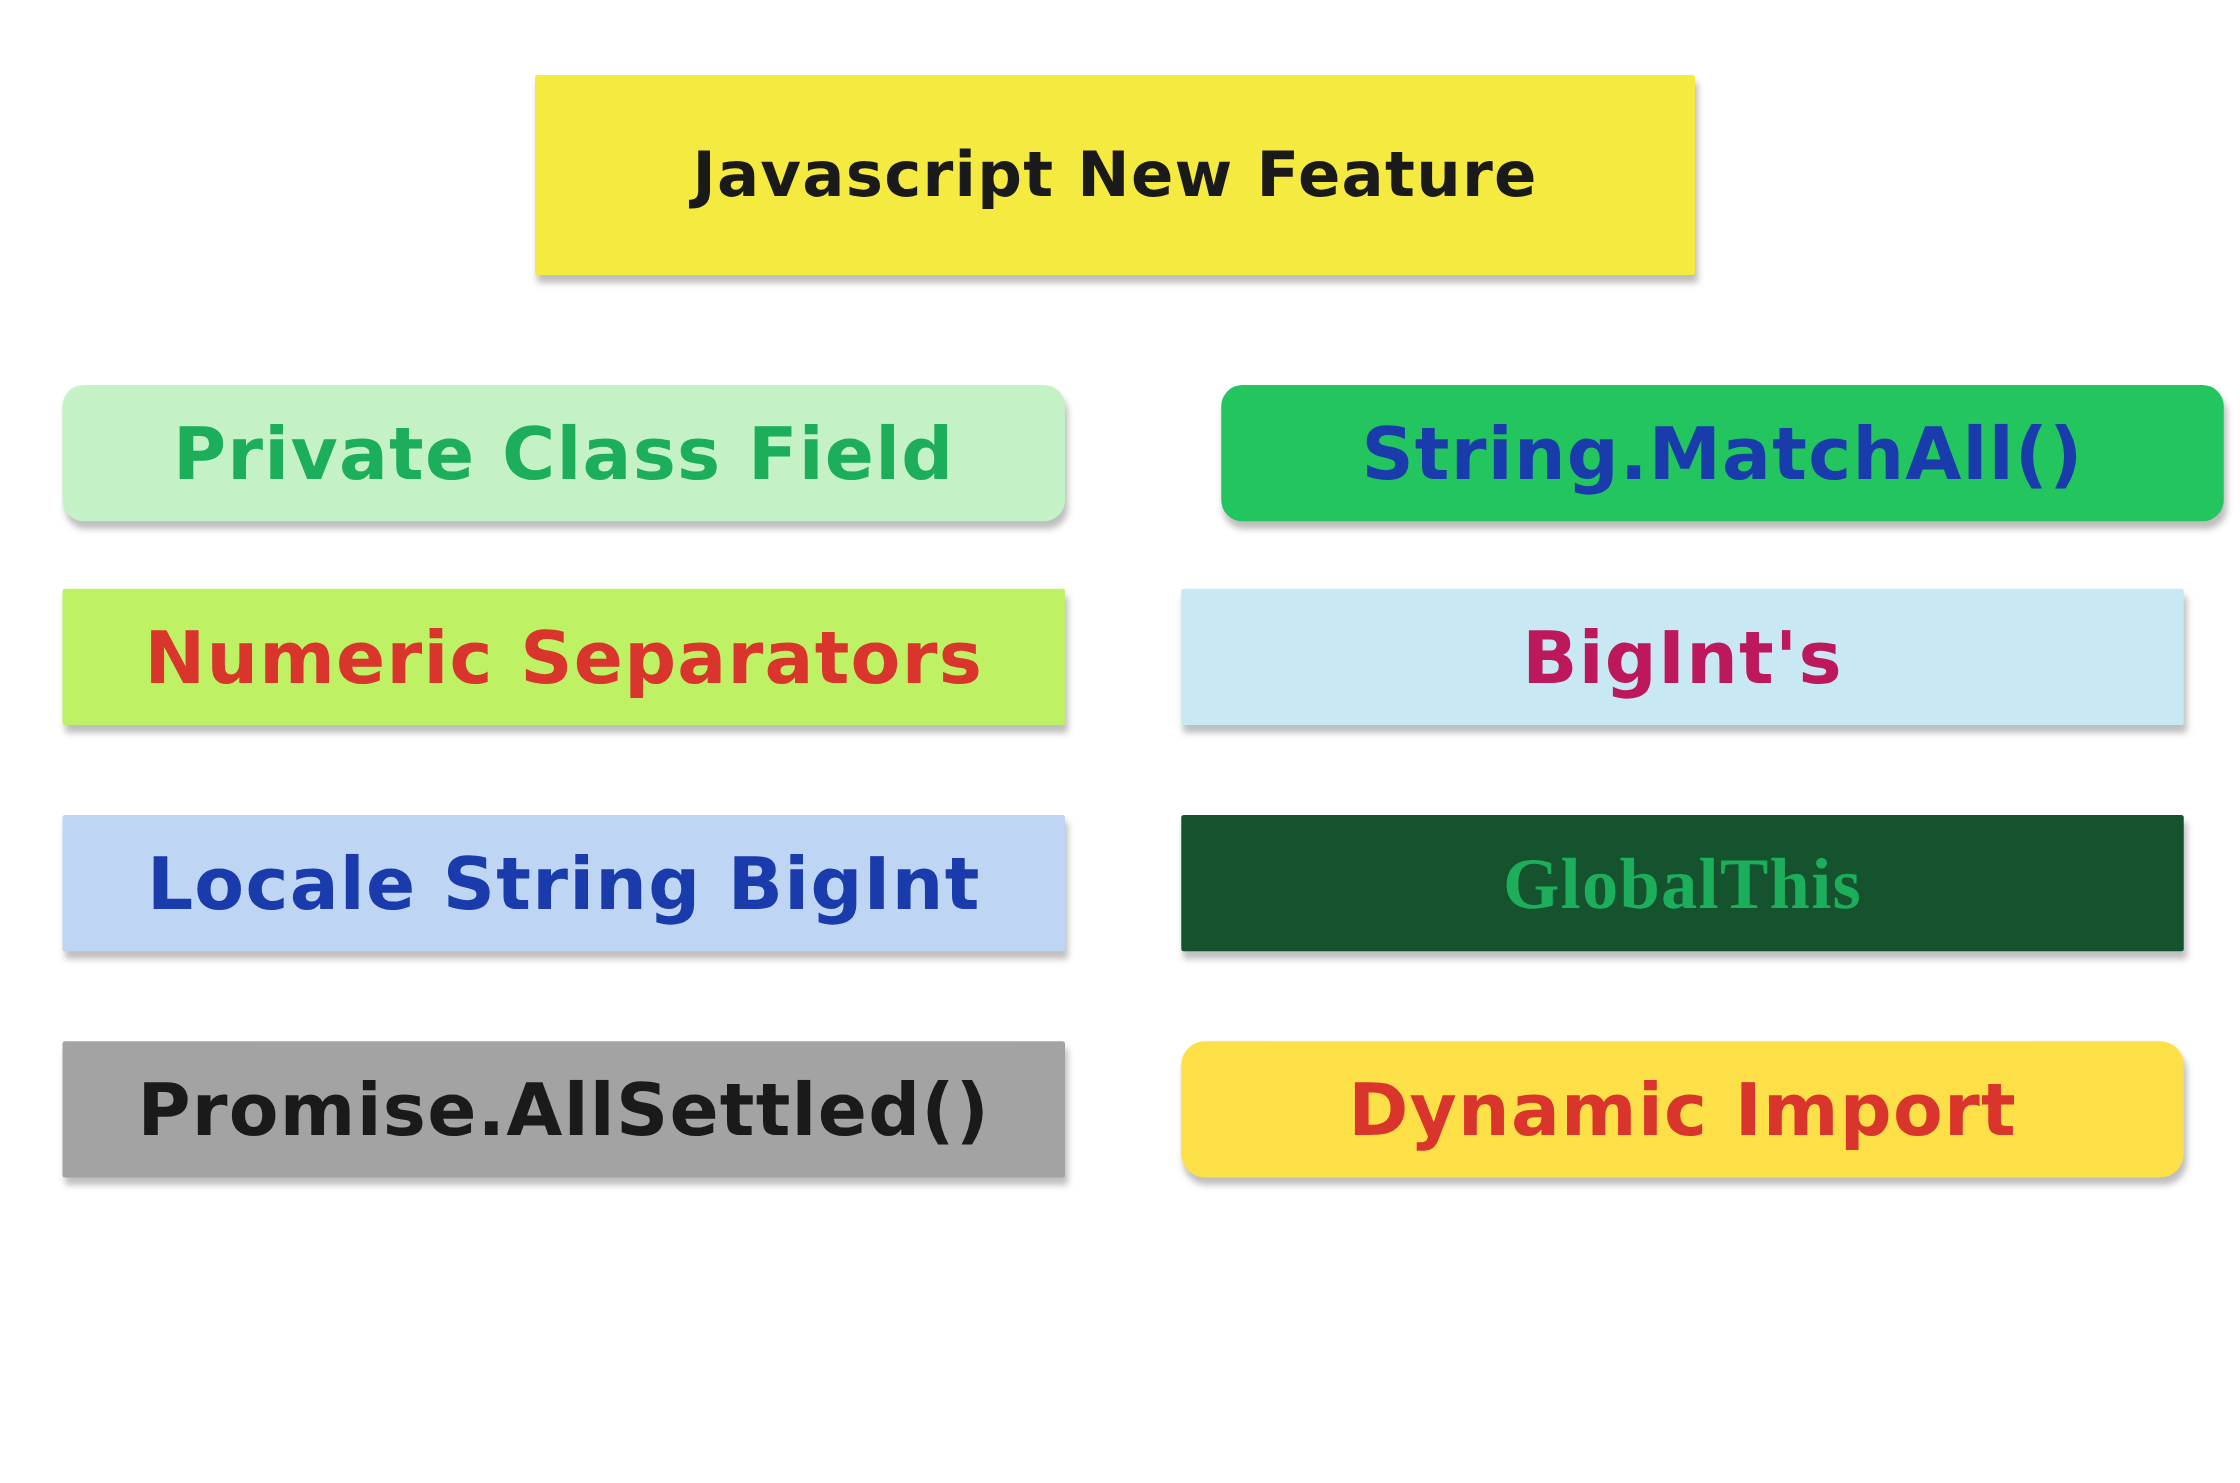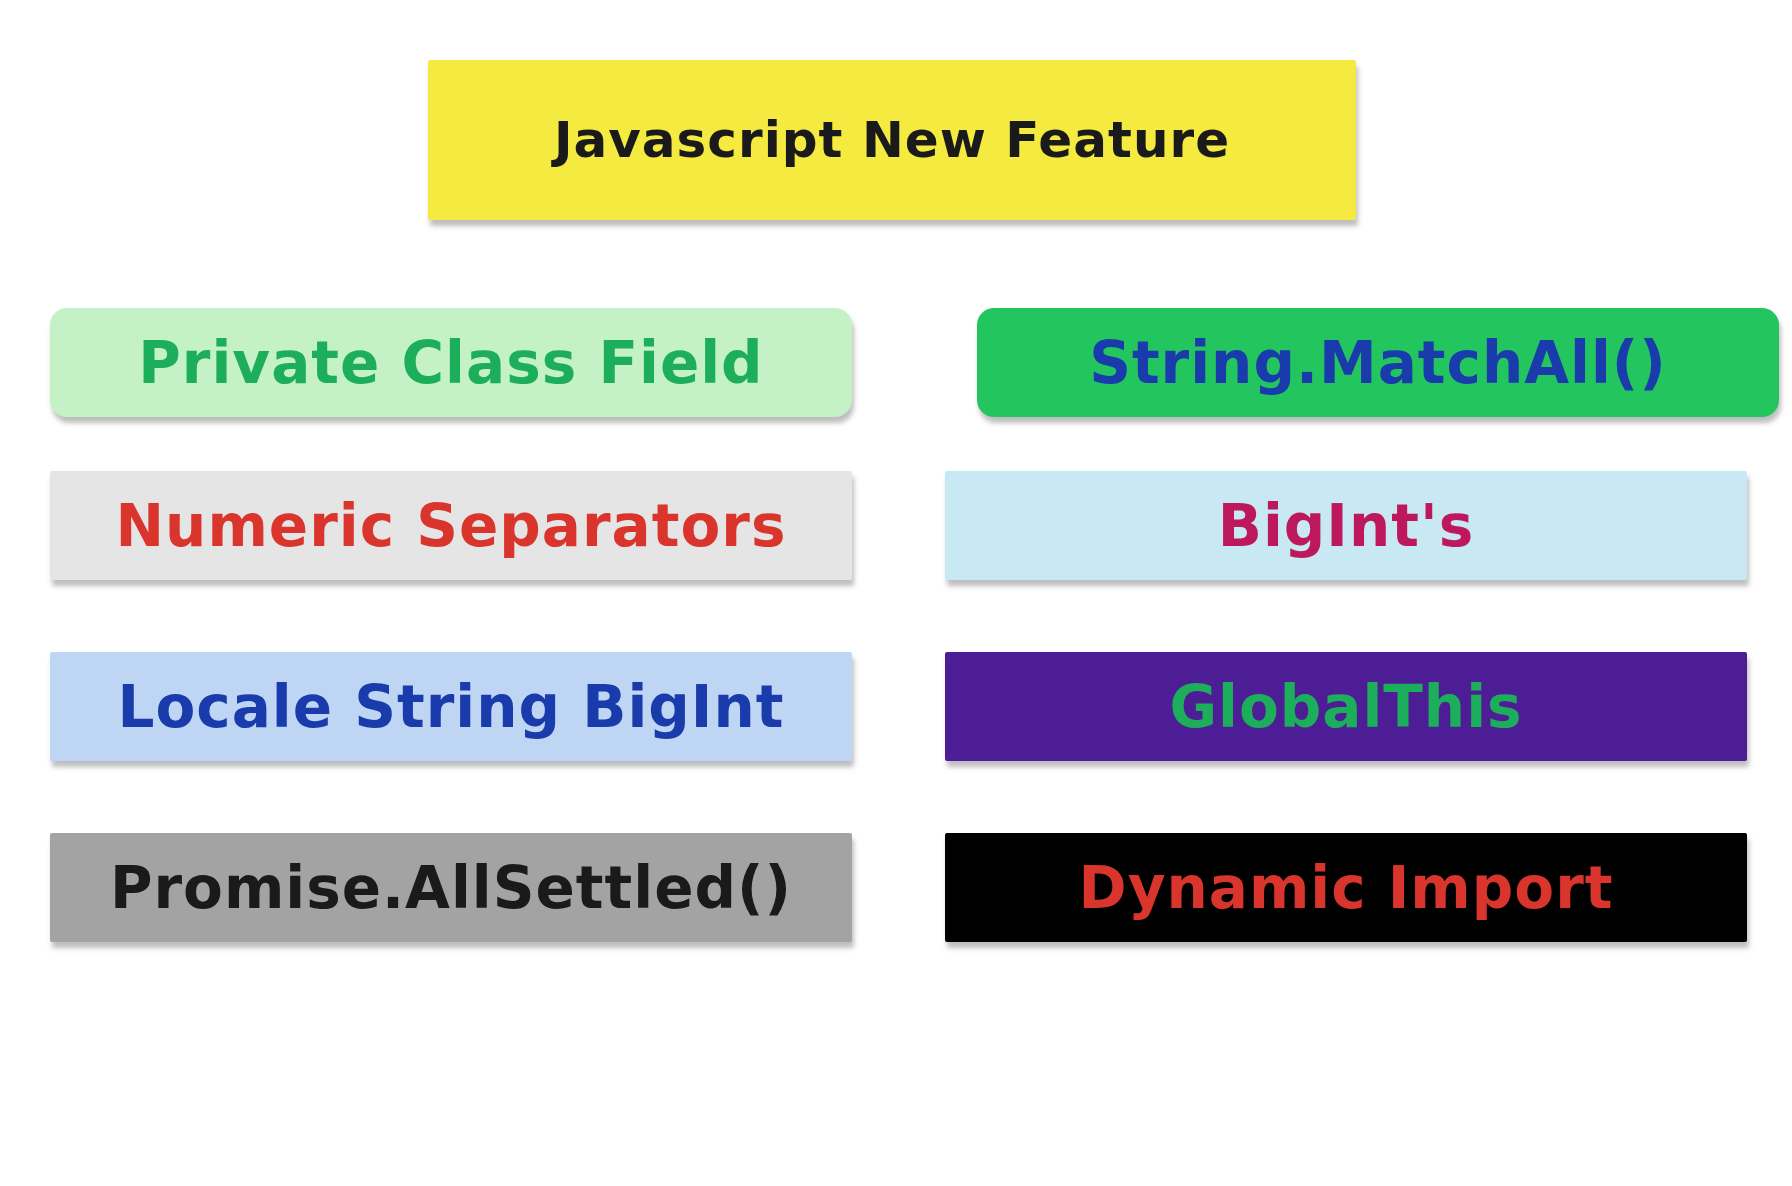--- a/index.html
+++ b/index.html
@@ -56,26 +56,26 @@
 <body>
 
 <div class="canvas">
 
   <div class="box title-box" style="background: rgb(245, 234, 63); color: rgb(26, 26, 26);">Javascript New Feature</div>
 
   <div class="box feature-box col-left row-1" style="background: rgb(196, 242, 198); color: rgb(29, 174, 92);">Private Class Field</div>
 
   <div class="box feature-box col-right row-1" style="background: #22c55e; color: rgb(26, 59, 172); margin-left: 32px;">String.MatchAll()</div>
 
-  <div class="box feature-box col-left row-2" style="background: #e5e5e5; color: rgb(217, 53, 44);">Numeric Separators</div>
+  <div class="box feature-box col-left row-2" style="background: #bef264; color: rgb(217, 53, 44);">Numeric Separators</div>
 
   <div class="box feature-box col-right row-2" style="background: rgb(200, 233, 244); color: #be185d;">BigInt's</div>
 
   <div class="box feature-box col-left row-3" style="background: rgb(191, 213, 244); color: rgb(26, 59, 172);">Locale String BigInt</div>
 
-  <div class="box feature-box col-right row-3" style="background: #4c1d95; color: rgb(29, 174, 92);">GlobalThis</div>
+  <div class="box feature-box col-right row-3" style="background: #14532d; color: rgb(29, 174, 92); font-family: Liberation Serif, serif;">GlobalThis</div>
 
   <div class="box feature-box col-left row-4" style="background: #a3a3a3; color: rgb(26, 26, 26);">Promise.AllSettled()</div>
 
-  <div class="box feature-box col-right row-4" style="background: #000000; color: rgb(217, 53, 44);">Dynamic Import</div>
+  <div class="box feature-box col-right row-4" style="background: #fde047; color: rgb(217, 53, 44); border-radius: 19px;">Dynamic Import</div>
 
 
 </div>
 
 </body></html>

